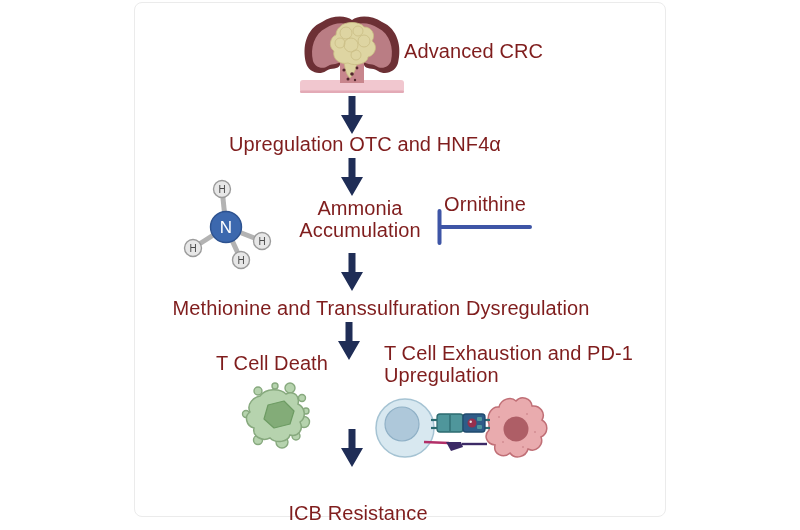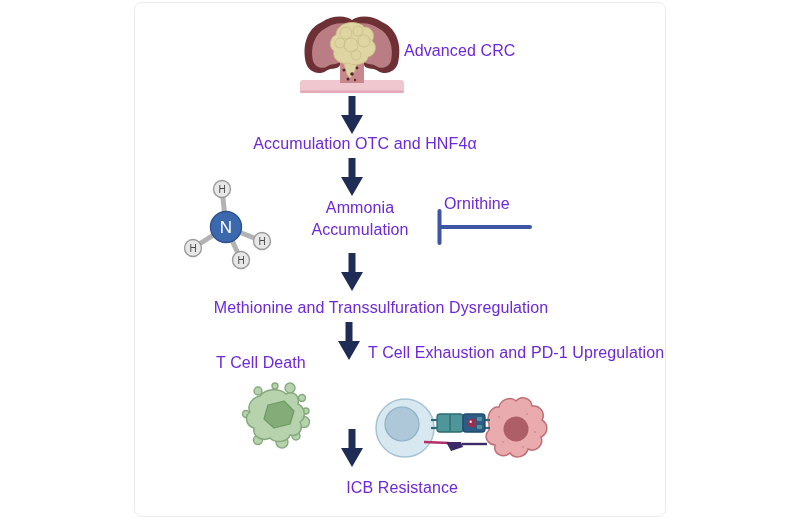--- a/index.html
+++ b/index.html
@@ -5,21 +5,21 @@
   html,body{margin:0;padding:0;background:#ffffff;}
   .stage{
     position:relative;width:800px;height:530px;background:#ffffff;overflow:hidden;
     font-family:"Liberation Sans",sans-serif;color:#2d2d2d;
   }
   .panel{
     position:absolute;left:134px;top:2px;width:530px;height:513px;
     background:#ffffff;border:1px solid #ebebeb;border-radius:8px;
   }
   .lbl{
-    position:absolute;font-size:16px;line-height:22px;color:#6d28d9;
+    position:absolute;font-size:20px;line-height:22px;color:#7f1d1d;
     letter-spacing:.1px;
   }
   .center{text-align:center;}
   .nowrap{white-space:nowrap;}
   .arrow{position:absolute;width:26px;height:38px;}
   svg{display:block;}
 </style>
 </head>
 <body>
 
@@ -59,21 +59,21 @@
   <svg class="arrow" style="left:339px;top:253px;" viewBox="0 0 26 38">
     <path d="M9.5,0 L16.5,0 L16.5,19 L24,19 L13,38 L2,19 L9.5,19 Z" fill="#1f2d56"></path>
   </svg>
   <svg class="arrow" style="left:336px;top:322px;" viewBox="0 0 26 38">
     <path d="M9.5,0 L16.5,0 L16.5,19 L24,19 L13,38 L2,19 L9.5,19 Z" fill="#1f2d56"></path>
   </svg>
   <svg class="arrow" style="left:339px;top:429px;" viewBox="0 0 26 38">
     <path d="M9.5,0 L16.5,0 L16.5,19 L24,19 L13,38 L2,19 L9.5,19 Z" fill="#1f2d56"></path>
   </svg>
 
-  <div class="lbl center" style="left:205px;top:133px;width:320px;">Accumulation OTC and HNF4α</div>
+  <div class="lbl center" style="left:205px;top:133px;width:320px;">Upregulation OTC and HNF4α</div>
 
   <svg style="position:absolute;left:179px;top:178px;" width="100" height="100" viewBox="0 0 100 100">
     <g stroke="#b3b3b3" stroke-width="5">
       <line x1="47" y1="49" x2="43" y2="11"></line>
       <line x1="47" y1="49" x2="14" y2="70"></line>
       <line x1="47" y1="49" x2="62" y2="82"></line>
       <line x1="47" y1="49" x2="83" y2="63"></line>
     </g>
     <g>
       <circle cx="43" cy="11" r="8.5" fill="#e7e7e7" stroke="#9b9b9b" stroke-width="1.4"></circle>
@@ -94,21 +94,21 @@
   <div class="lbl center" style="left:287px;top:197px;width:146px;">Ammonia Accumulation</div>
 
   <svg style="position:absolute;left:436px;top:209px;" width="100" height="38" viewBox="0 0 100 38">
     <path d="M3.5,2 L3.5,34 M3.5,18 L94,18" fill="none" stroke-width="4" stroke-linecap="round" stroke="#3e55a6"></path>
   </svg>
 
   <div class="lbl nowrap" style="left:216px;top:352px;">T Cell Death</div>
 
   <div class="lbl center nowrap" style="left:131px;top:297px;width:500px;">Methionine and Transsulfuration Dysregulation</div>
 
-  <div class="lbl" style="left:368px;top:342px;width:300px;">T Cell Exhaustion and PD-1 Upregulation</div>
+  <div class="lbl" style="left:384px;top:342px;width:300px;">T Cell Exhaustion and PD-1 Upregulation</div>
 
   <svg style="position:absolute;left:230px;top:376px;" width="100" height="88" viewBox="0 0 100 88">
     <g fill="#b6d3ae" stroke="#87a97e" stroke-width="1.4">
       <circle cx="28" cy="15" r="4"></circle>
       <circle cx="45" cy="10" r="3"></circle>
       <circle cx="60" cy="12" r="5"></circle>
       <circle cx="72" cy="22" r="3.5"></circle>
       <circle cx="76" cy="35" r="3"></circle>
       <circle cx="74" cy="46" r="5.5"></circle>
       <circle cx="66" cy="60" r="4"></circle>
@@ -149,15 +149,15 @@
       <rect x="102" y="25" width="5" height="4" rx="1" fill="#4f969b"></rect>
       <rect x="102" y="33" width="5" height="4" rx="1" fill="#4f969b"></rect>
     </g>
     <g>
       <path d="M49,50 L74,51" fill="none" stroke="#b22f68" stroke-width="2.4"></path>
       <path d="M71,50 L76,59 L88,55 L86,50 Z" fill="#3c2a66"></path>
       <path d="M87,52 L112,52" fill="none" stroke="#3c2a66" stroke-width="2.4"></path>
     </g>
   </svg>
 
-  <div class="lbl center nowrap" style="left:258px;top:477px;width:200px;text-align:right;">ICB Resistance</div>
+  <div class="lbl center nowrap" style="left:258px;top:502px;width:200px;">ICB Resistance</div>
 
 </div>
 
 </body></html>

